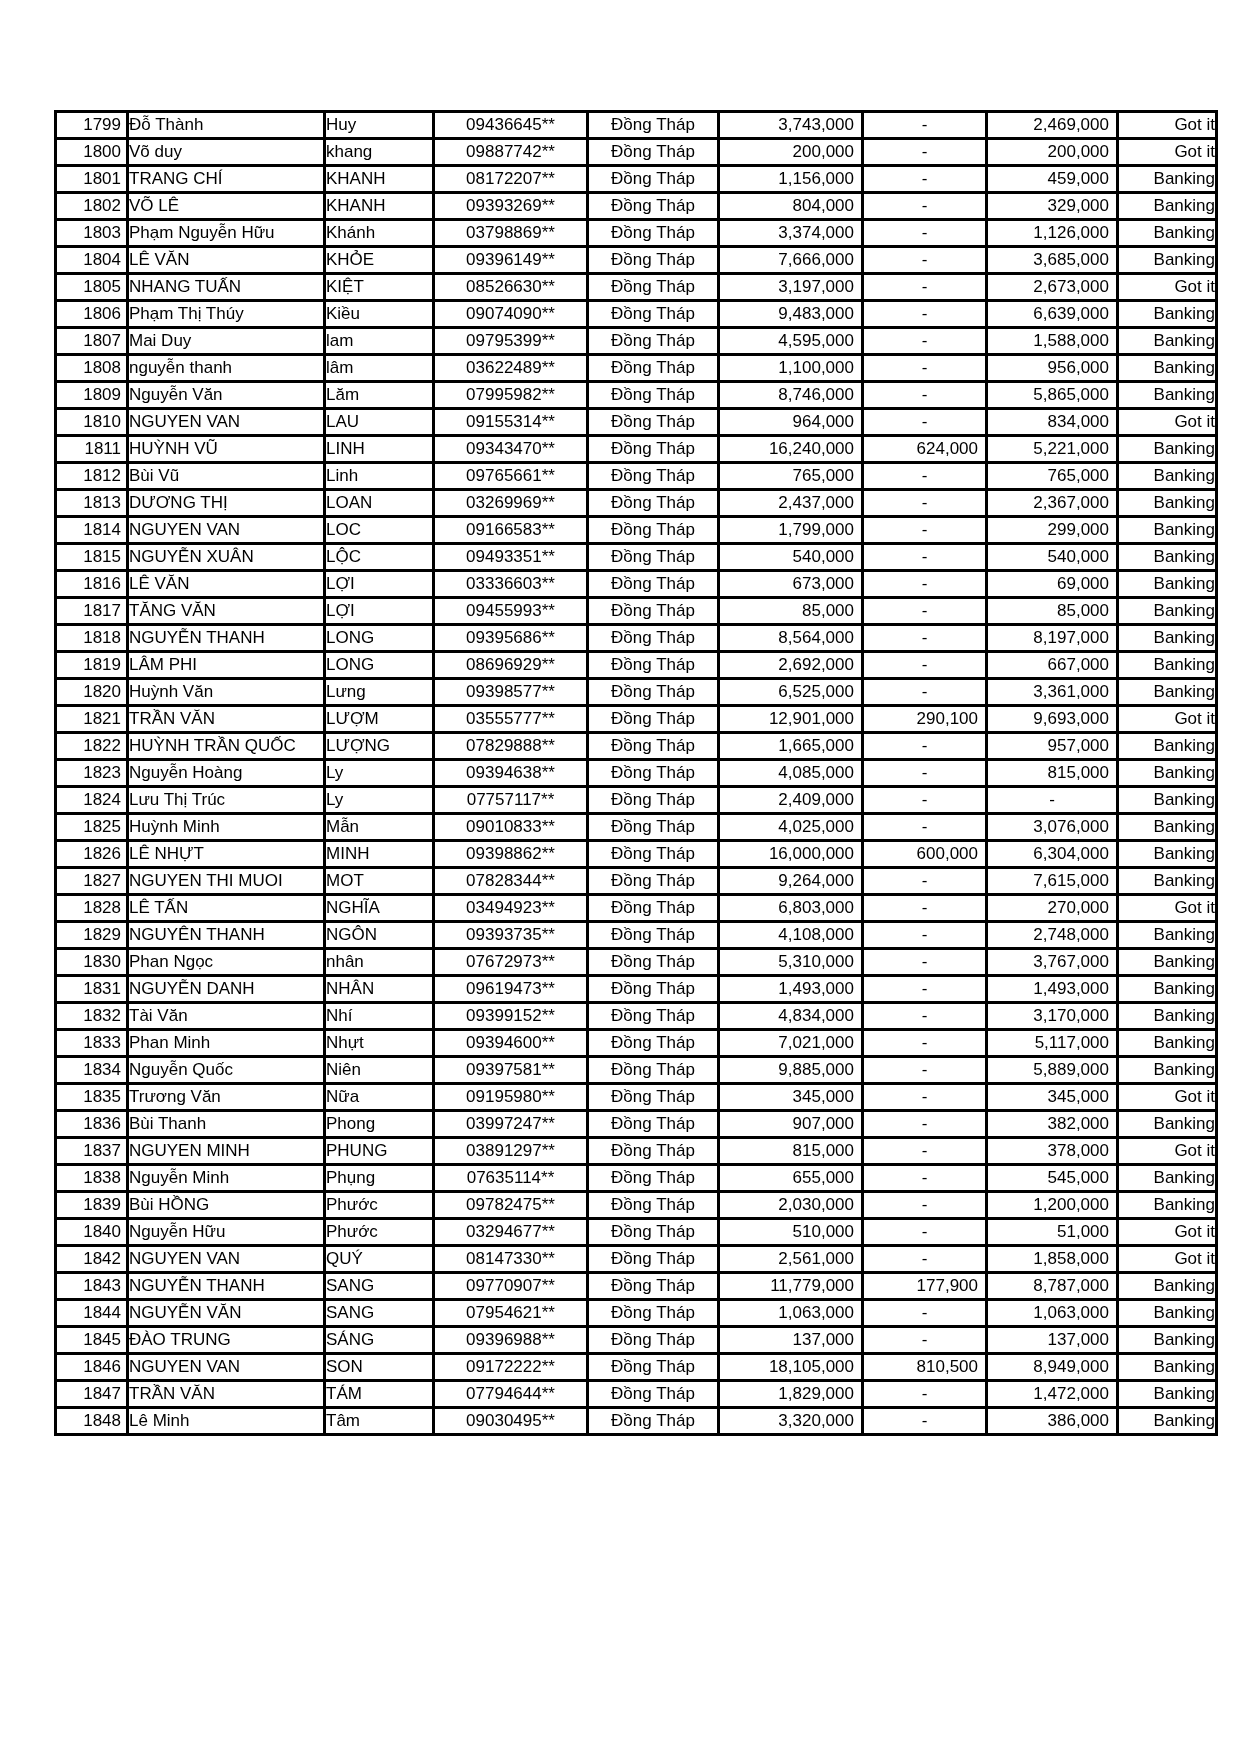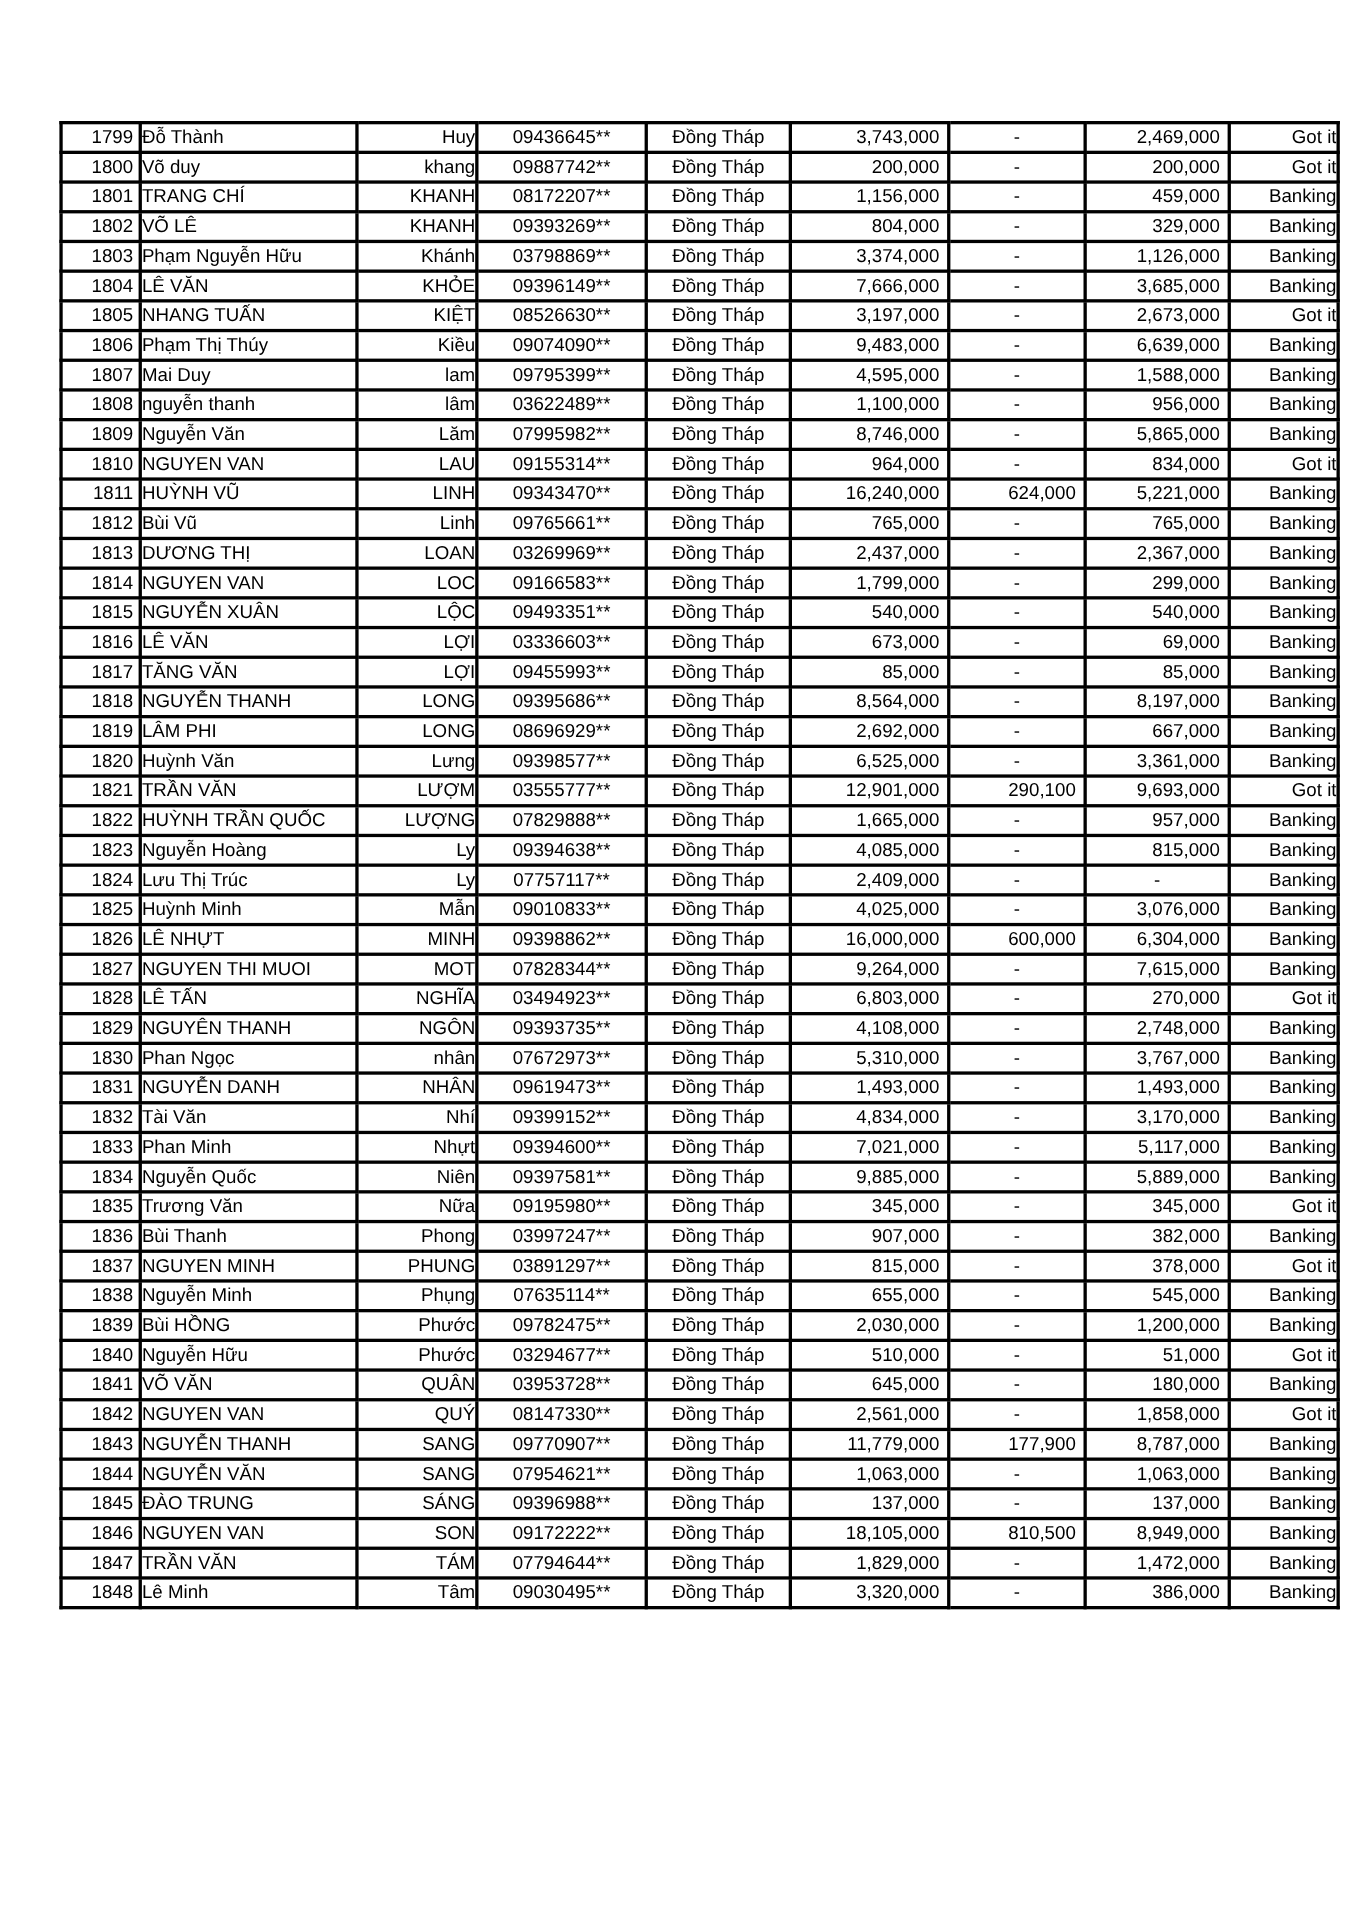--- a/index.html
+++ b/index.html
@@ -11,21 +11,21 @@
   table { border-collapse:collapse; table-layout:fixed; }
   td {
     border:3px solid #000;
     height:24px; line-height:24px;
     font-size:17px; color:#000;
     padding:0; overflow:hidden; white-space:nowrap;
     vertical-align:middle;
   }
   .c-id     { text-align:right;  padding-right:5px; }
   .c-name   { text-align:left; }
-  .c-first  { text-align:right; }
+  .c-first  { text-align:left; }
   .c-phone  { text-align:center; }
   .c-prov   { text-align:center; }
   .c-amt    { text-align:right;  padding-right:7px; }
   .c-amt.dash { text-align:center; padding-right:0; }
   .c-status { text-align:right;   padding-left:8px; }
 </style>
 </head>
 <body>
 
 <div class="sheet">
@@ -498,31 +498,20 @@
     <td class="c-name">Nguyễn Hữu</td>
     <td class="c-first">Phước</td>
     <td class="c-phone">03294677**</td>
     <td class="c-prov">Đồng Tháp</td>
     <td class="c-amt">510,000</td>
     <td class="c-amt dash">-</td>
     <td class="c-amt">51,000</td>
     <td class="c-status">Got it</td>
   </tr>
         <tr>
-    <td class="c-id">1841</td>
-    <td class="c-name">VÕ VĂN</td>
-    <td class="c-first">QUÂN</td>
-    <td class="c-phone">03953728**</td>
-    <td class="c-prov">Đồng Tháp</td>
-    <td class="c-amt">645,000</td>
-    <td class="c-amt dash">-</td>
-    <td class="c-amt">180,000</td>
-    <td class="c-status">Banking</td>
-  </tr>
-        <tr>
     <td class="c-id">1842</td>
     <td class="c-name">NGUYEN VAN</td>
     <td class="c-first">QUÝ</td>
     <td class="c-phone">08147330**</td>
     <td class="c-prov">Đồng Tháp</td>
     <td class="c-amt">2,561,000</td>
     <td class="c-amt dash">-</td>
     <td class="c-amt">1,858,000</td>
     <td class="c-status">Got it</td>
   </tr>

